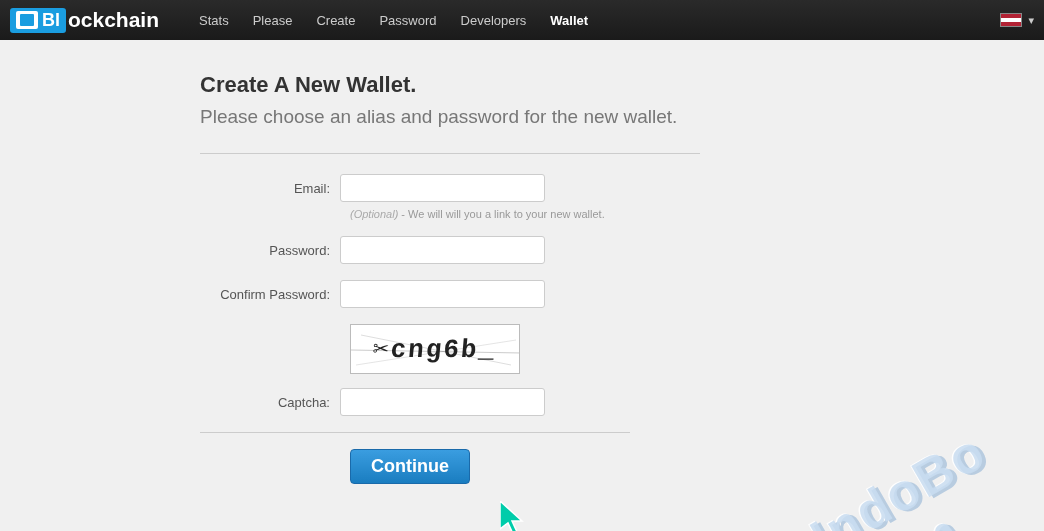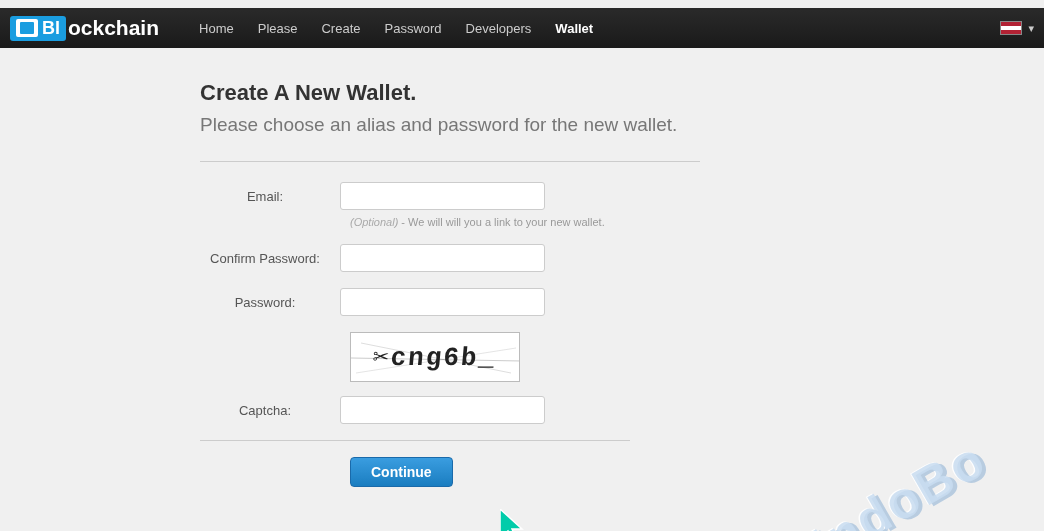--- a/index.html
+++ b/index.html
@@ -11,21 +11,20 @@
       overflow: hidden;
     }
 
     
     .navbar {
       background: linear-gradient(to bottom, #2a2a2a, #1a1a1a);
       height: 40px;
       display: flex;
       align-items: center;
       padding: 0 10px;
-      margin-top: 8px;
     }
     .navbar-logo {
       display: flex;
       align-items: center;
       margin-right: 30px;
     }
     .logo-block {
       background: #1a9de0;
       color: white;
       font-weight: bold;
@@ -130,21 +129,21 @@
 
     .form-row {
       display: flex;
       align-items: center;
       margin-bottom: 16px;
     }
 
     .form-label {
       font-size: 13px;
       color: #555;
-      text-align: center;
+      text-align: right;
       width: 140px;
       padding-right: 10px;
     }
 
     .form-input {
       width: 205px;
       height: 28px;
       border: 1px solid #ccc;
       border-radius: 3px;
       padding: 0 6px;
@@ -208,21 +207,21 @@
       width: 430px;
     }
 
     .continue-btn {
       margin-left: 150px;
       background: linear-gradient(to bottom, #3a9de0, #1a7dc0);
       color: white;
       border: 1px solid #1a6aaa;
       border-radius: 4px;
       padding: 6px 20px;
-      font-size: 14px;
+      font-size: 18px;
       cursor: pointer;
       font-weight: bold;
     }
 
     
     .watermark {
       position: absolute;
       right: 20px;
       bottom: 10px;
       font-size: 52px;
@@ -259,21 +258,21 @@
 
 <nav class="navbar">
   <div class="navbar-logo">
     <div class="logo-block">
       <div class="logo-icon"></div>
       Bl<span style="color:#1a9de0;"></span>
     </div>
     <span class="logo-chain">ockchain</span>
   </div>
   <div class="nav-links">
-    <a class="nav-link">Home</a>
+    <a class="nav-link">Stats</a>
     <a class="nav-link">Please</a>
     <a class="nav-link">Create</a>
     <a class="nav-link">Password</a>
     <a class="nav-link">Developers</a>
     <a class="nav-link active">Wallet</a>
   </div>
   <div class="nav-right">
     <span class="lang-flag"></span>
     <span class="lang-dropdown">▾</span>
   </div>
@@ -290,27 +289,27 @@
       <label class="form-label">Email:</label>
       <input type="text" class="form-input" style="">
     </div>
     <div class="email-note">
       <span class="optional">(Optional)</span>
       <span> - We will will you a link to your new wallet.</span>
     </div>
 
     
     <div class="form-row">
+      <label class="form-label">Password:</label>
+      <input type="password" class="form-input" style="">
+    </div>
+
+    
+    <div class="form-row">
       <label class="form-label">Confirm Password:</label>
-      <input type="password" class="form-input" style="">
-    </div>
-
-    
-    <div class="form-row">
-      <label class="form-label">Password:</label>
       <input type="password" class="form-input" style="">
     </div>
 
     
     <div class="captcha-img-row">
       <div class="captcha-image">
         <svg class="captcha-noise" width="170" height="50">
           <line x1="0" y1="25" x2="170" y2="28" stroke="#555" stroke-width="1" opacity="0.3"></line>
           <line x1="10" y1="10" x2="160" y2="40" stroke="#333" stroke-width="0.8" opacity="0.2"></line>
           <line x1="5" y1="40" x2="165" y2="15" stroke="#444" stroke-width="0.7" opacity="0.2"></line>

